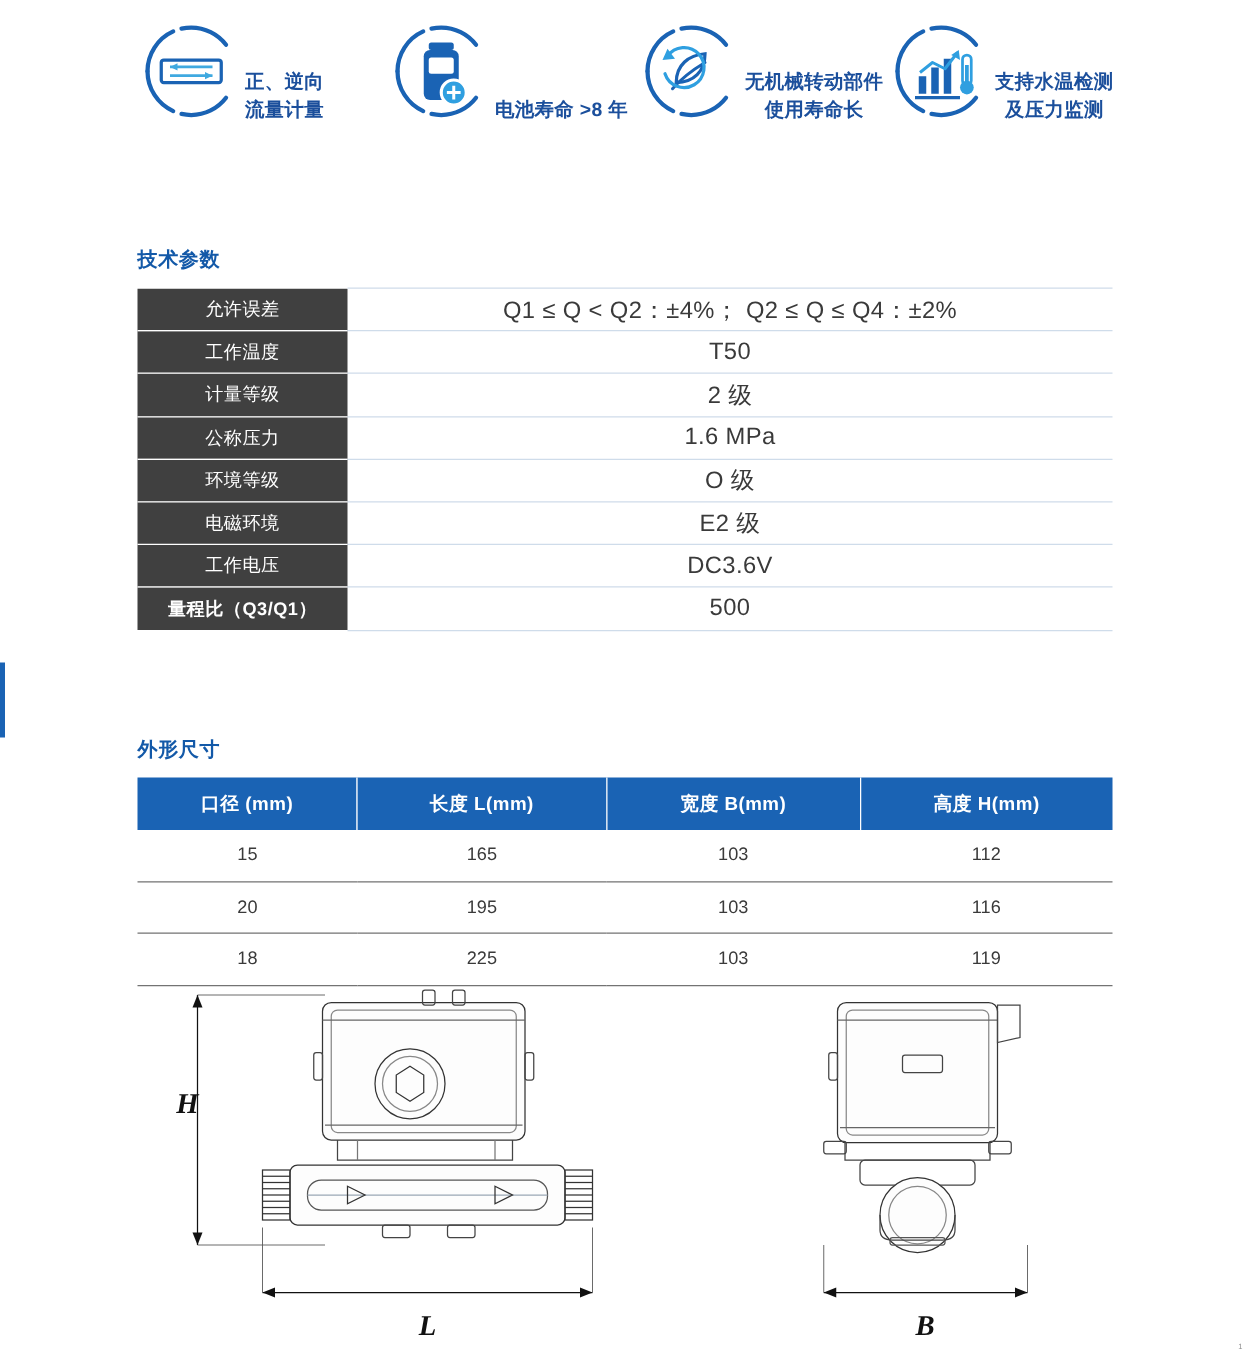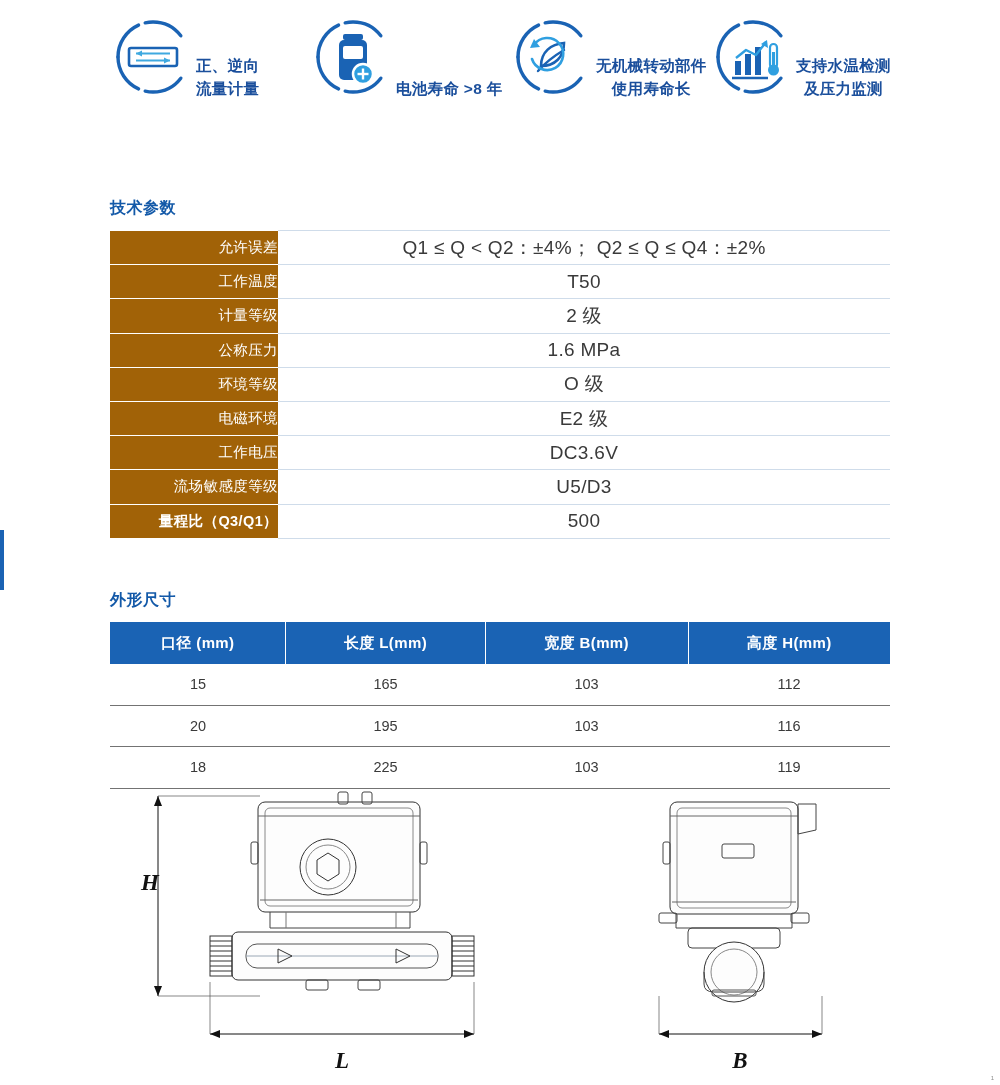--- a/index.html
+++ b/index.html
@@ -72,24 +72,24 @@
     width: 780px;
     border-collapse: collapse;
   }
   .tech-table tr { height: 34.2px; }
   .tech-table td {
     border-bottom: 1px solid #cfdcea;
     padding: 0;
   }
   .tech-table td.k {
     width: 168px;
-    background: #a16207;
+    background: #404040;
     color: #ffffff;
     font-size: 14.5px;
-    text-align: right;
+    text-align: center;
     font-weight: normal;
     border-bottom: 1px solid #ffffff;
     letter-spacing: 0.4px;
   }
   .tech-table tr:last-child td.k { border-bottom: none; font-weight: bold; }
   .tech-table td.v {
     color: #3a3a3a;
     font-size: 19px;
     text-align: center;
     letter-spacing: 0.3px;
@@ -253,24 +253,20 @@
       </tr>
       <tr>
         <td class="k">电磁环境</td>
         <td class="v">E2 级</td>
       </tr>
       <tr>
         <td class="k">工作电压</td>
         <td class="v">DC3.6V</td>
       </tr>
       <tr>
-        <td class="k">流场敏感度等级</td>
-        <td class="v">U5/D3</td>
-      </tr>
-      <tr>
         <td class="k">量程比（Q3/Q1）</td>
         <td class="v">500</td>
       </tr>
     </tbody>
   </table>
 
   <div class="section-title" id="title-dim">外形尺寸</div>
 
   <table class="dim-table">
     <thead>

